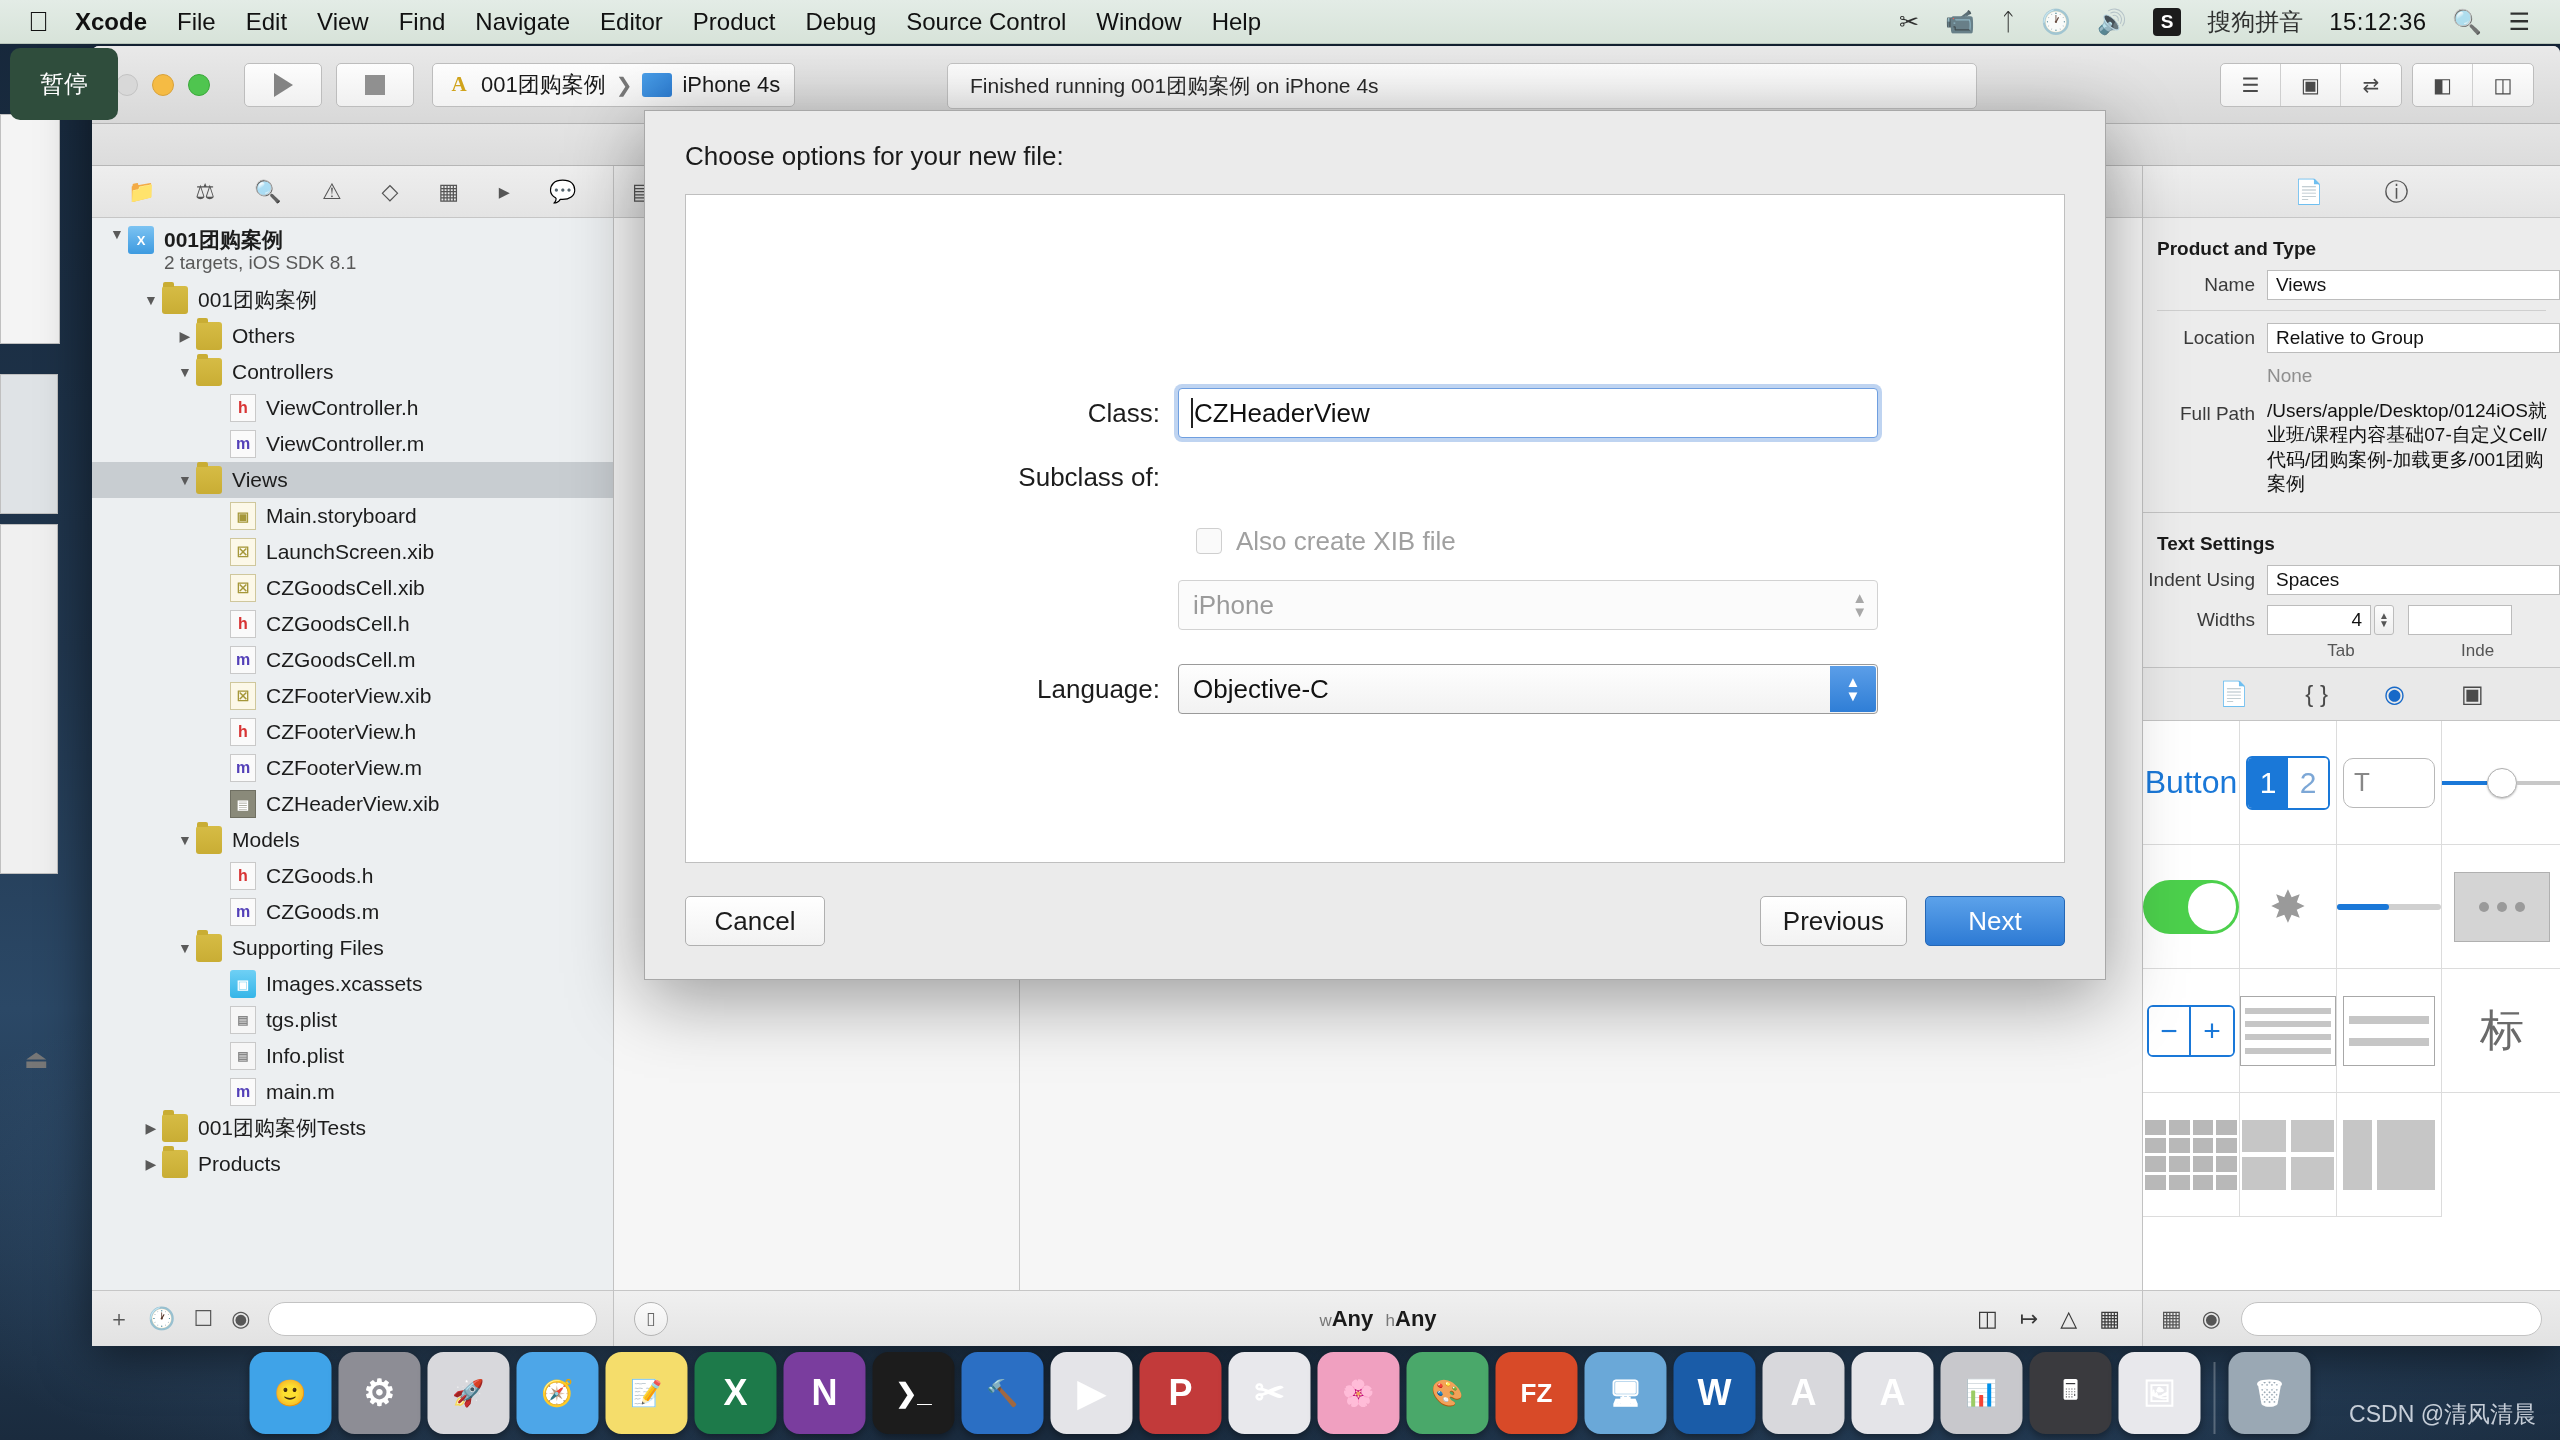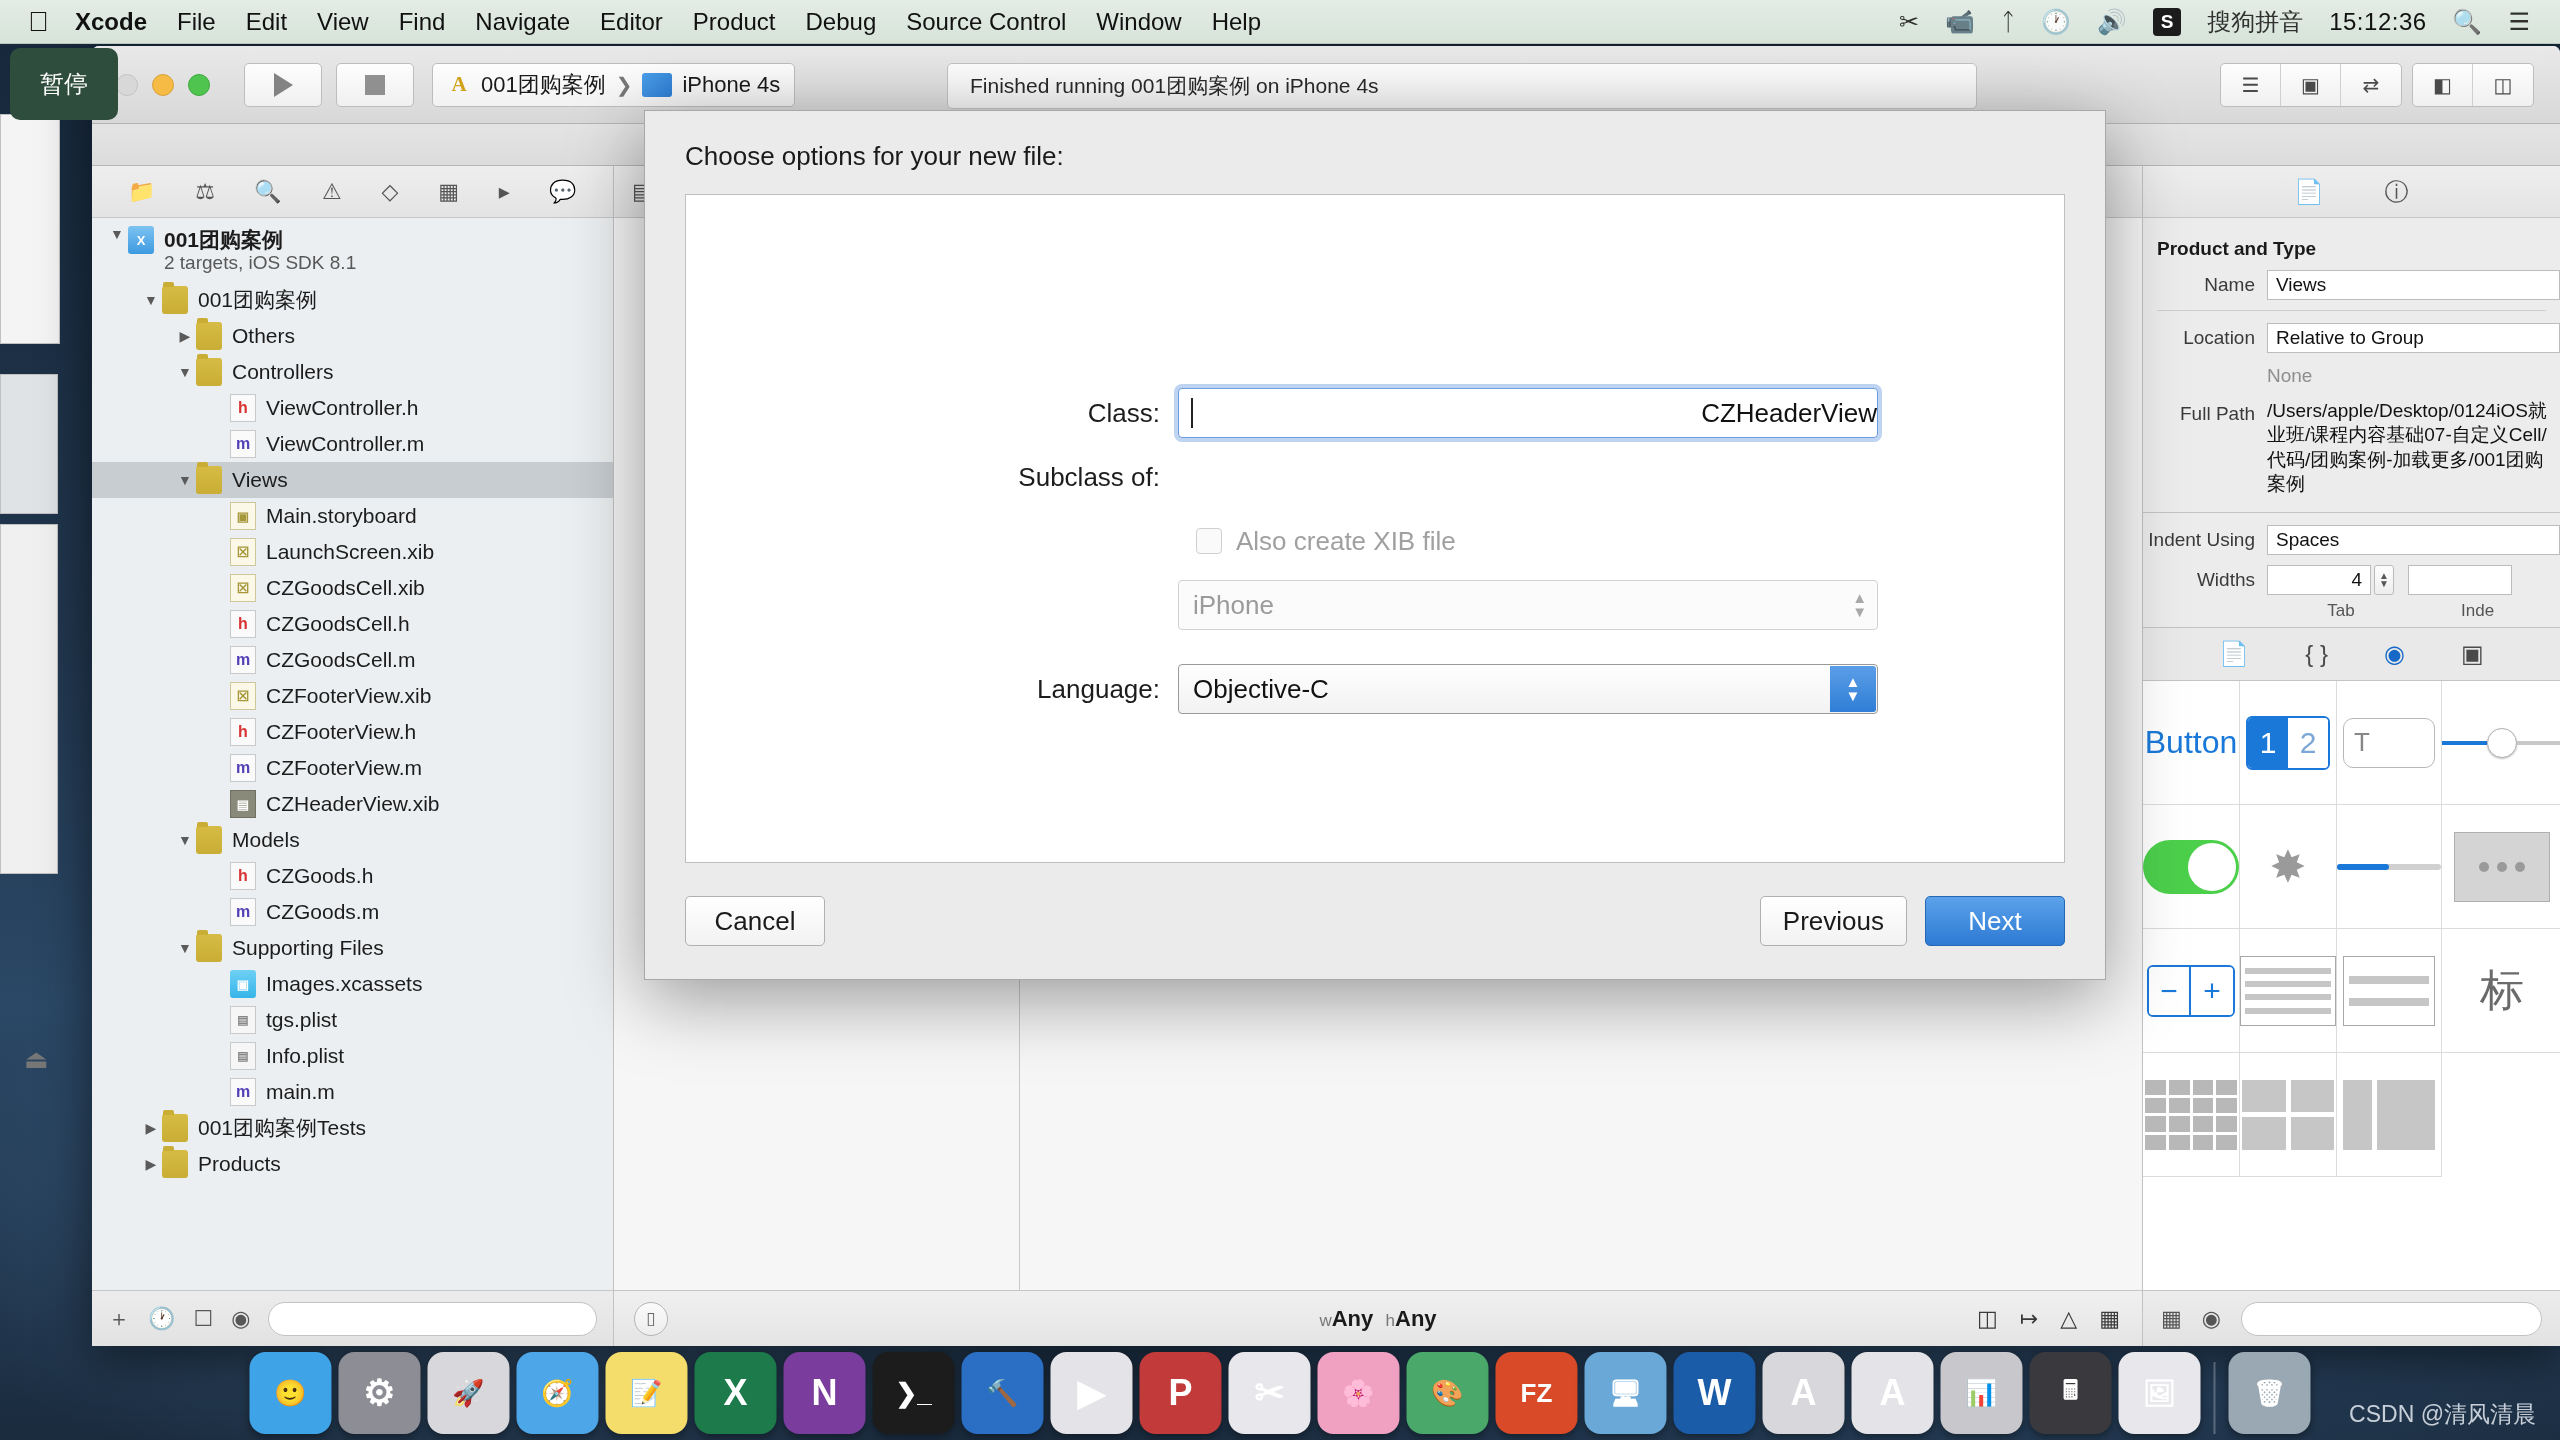--- a/index.html
+++ b/index.html
@@ -351,21 +351,21 @@
   }
   .form-row { display: flex; align-items: center; height: 52px; margin-bottom: 12px; }
   .form-label {
     width: 492px; text-align: right; padding-right: 18px;
     font-size: 26px; color: #1c1c1c; flex: none;
   }
   .tfield {
     width: 700px; height: 50px;
     background: #fff; border: 1px solid #9a9a9a; border-radius: 4px;
     display: flex; align-items: center; padding-left: 12px;
-    font-size: 26px; color: #111; justify-content: space-between;
+    font-size: 26px; color: #111;
   }
   .tfield.focused {
     border: 1px solid #6f9fe0;
     box-shadow: 0 0 0 4px rgba(112,160,224,.45);
   }
   .caret {
     display: inline-block; width: 2px; height: 30px; background: #222; margin-right: 1px;
   }
   .popup {
     width: 700px; height: 50px; position: relative;
@@ -733,20 +733,21 @@
         </div>
         <div class="insp-row">
           <div class="insp-label">Full Path</div>
           <div class="insp-path">/Users/apple/Desktop/0124iOS就业班/课程内容基础07-自定义Cell/代码/团购案例-加载更多/001团购案例</div>
         </div>
       </div>
 
       <div class="insp-sep"></div>
 
       <div class="insp-section">
+        <div class="insp-title">Text Settings</div>
         <div class="insp-row">
           <div class="insp-label">Indent Using</div>
           <div class="insp-val-field">Spaces</div>
         </div>
         <div class="insp-row">
           <div class="insp-label">Widths</div>
           <div class="stepper-box">
             <div class="num-field">4</div>
             <div class="stepper">
                 <span>▲</span>

